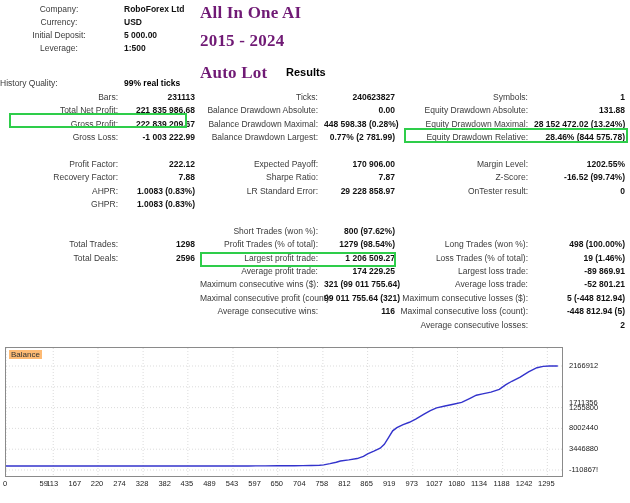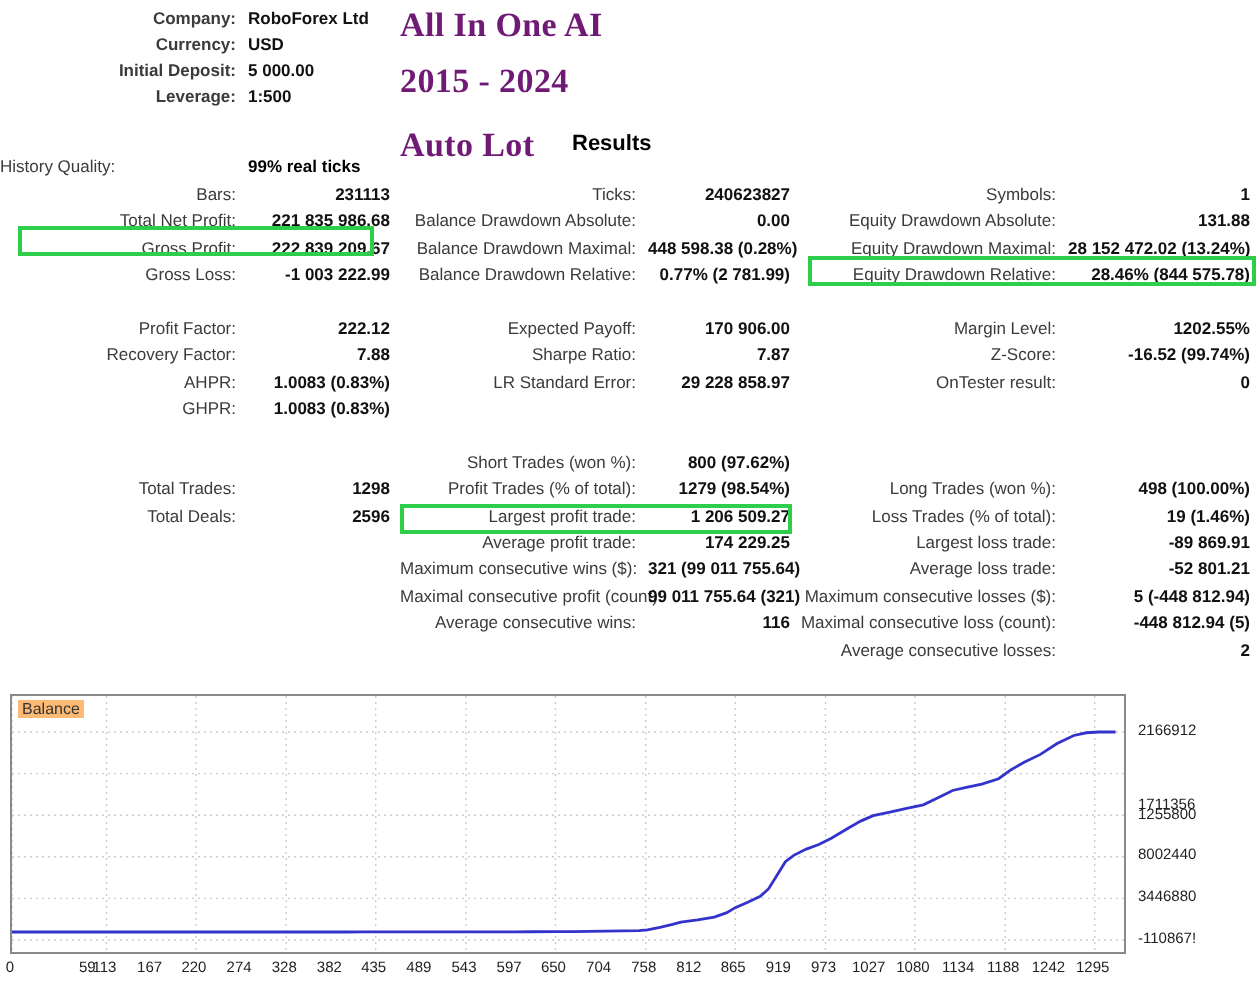--- a/index.html
+++ b/index.html
@@ -28,25 +28,24 @@
     width: 200px;
     border-collapse: collapse;
     font-size: 8.5px;
   }
   .hdr-table td {
     padding: 1.5px 0;
     vertical-align: top;
     white-space: nowrap;
   }
   .hdr-label {
-    text-align: right;
+    text-align: center;
     width: 118px;
     color: #3b3b3b;
     padding-right: 6px !important;
-    font-weight: bold;
   }
   .hdr-value {
     text-align: left;
     font-weight: bold;
     color: #111111;
   }
 
   #title-block {
     position: absolute;
     left: 200px;
@@ -297,21 +296,21 @@
       </div>
       <div class="srow">
         <span class="lbl">Balance Drawdown Absolute:</span>
         <span class="val">0.00</span>
       </div>
       <div class="srow">
         <span class="lbl">Balance Drawdown Maximal:</span>
         <span class="val">448 598.38 (0.28%)</span>
       </div>
       <div class="srow">
-        <span class="lbl">Balance Drawdown Relative:</span>
+        <span class="lbl">Balance Drawdown Largest:</span>
         <span class="val">0.77% (2 781.99)</span>
       </div>
       <div class="spacer"></div>
       <div class="srow">
         <span class="lbl">Expected Payoff:</span>
         <span class="val">170 906.00</span>
       </div>
       <div class="srow">
         <span class="lbl">Sharpe Ratio:</span>
         <span class="val">7.87</span>

